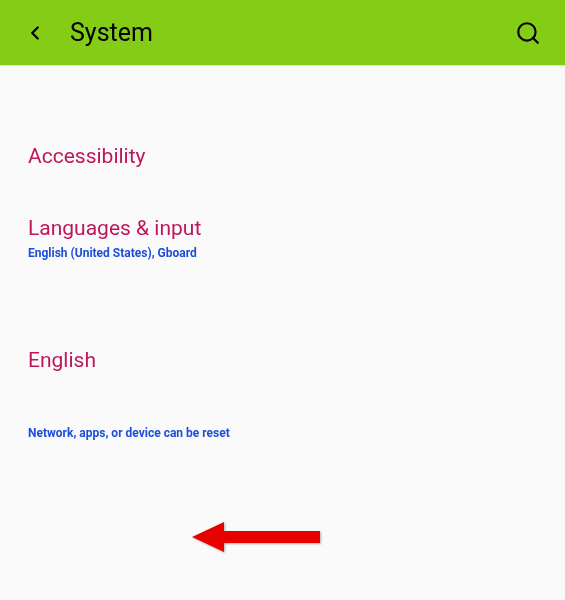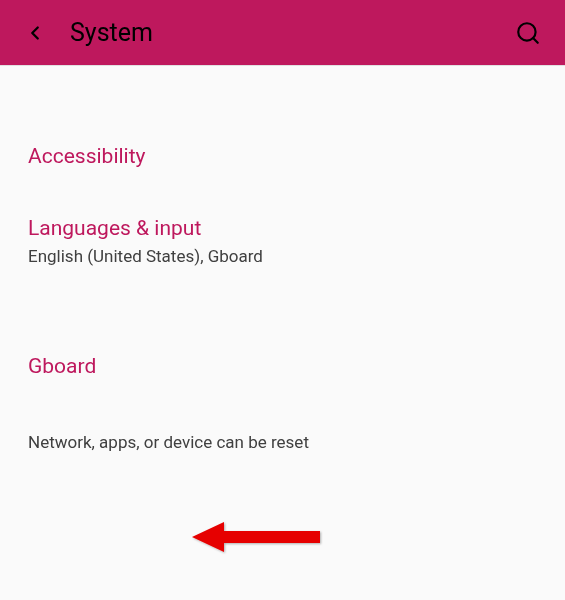--- a/index.html
+++ b/index.html
@@ -14,21 +14,21 @@
       height: 600px;
       overflow: hidden;
       position: relative;
     }
     .header {
       display: flex;
       align-items: center;
       justify-content: space-between;
       padding: 18px 24px;
       border-bottom: 1px solid #e0e0e0;
-      background: #be185d;
+      background: #84cc16;
     }
     .header-left {
       display: flex;
       align-items: center;
       gap: 24px;
     }
     .back-icon-wrap {
       display: flex;
       align-items: center;
       justify-content: center;
@@ -52,23 +52,24 @@
       padding: 22px 28px;
       cursor: pointer;
     }
     .item-title {
       font-size: 21px;
       font-weight: 400;
       color: #be185d;
       margin-bottom: 4px;
     }
     .item-subtitle {
-      font-size: 17px;
-      color: #404040;
+      font-size: 12px;
+      color: #1d4ed8;
       margin-top: 6px;
+      font-weight: bold;
     }
     .arrow-annotation {
       position: absolute;
       left: 192px;
       top: 520px;
       pointer-events: none;
     }
   </style>
 </head>
 <body>
@@ -94,21 +95,21 @@
   <div class="settings-item">
     <div class="item-title">Accessibility</div>
   </div>
   <div class="settings-item">
     <div class="item-title">Languages &amp; input</div>
     <div class="item-subtitle">English (United States), Gboard</div>
   </div>
   <div class="settings-item">
   </div>
   <div class="settings-item">
-    <div class="item-title">Gboard</div>
+    <div class="item-title">English</div>
   </div>
   <div class="settings-item">
     <div class="item-subtitle">Network, apps, or device can be reset</div>
   </div>
 </div>
 
 <svg class="arrow-annotation" width="140" height="50" viewBox="0 0 140 50">
   <defs>
     <filter id="shadow" x="-20%" y="-20%" width="140%" height="140%">
       <feDropShadow dx="1" dy="1" stdDeviation="1" flood-color="#000" flood-opacity="0.3"></feDropShadow>

